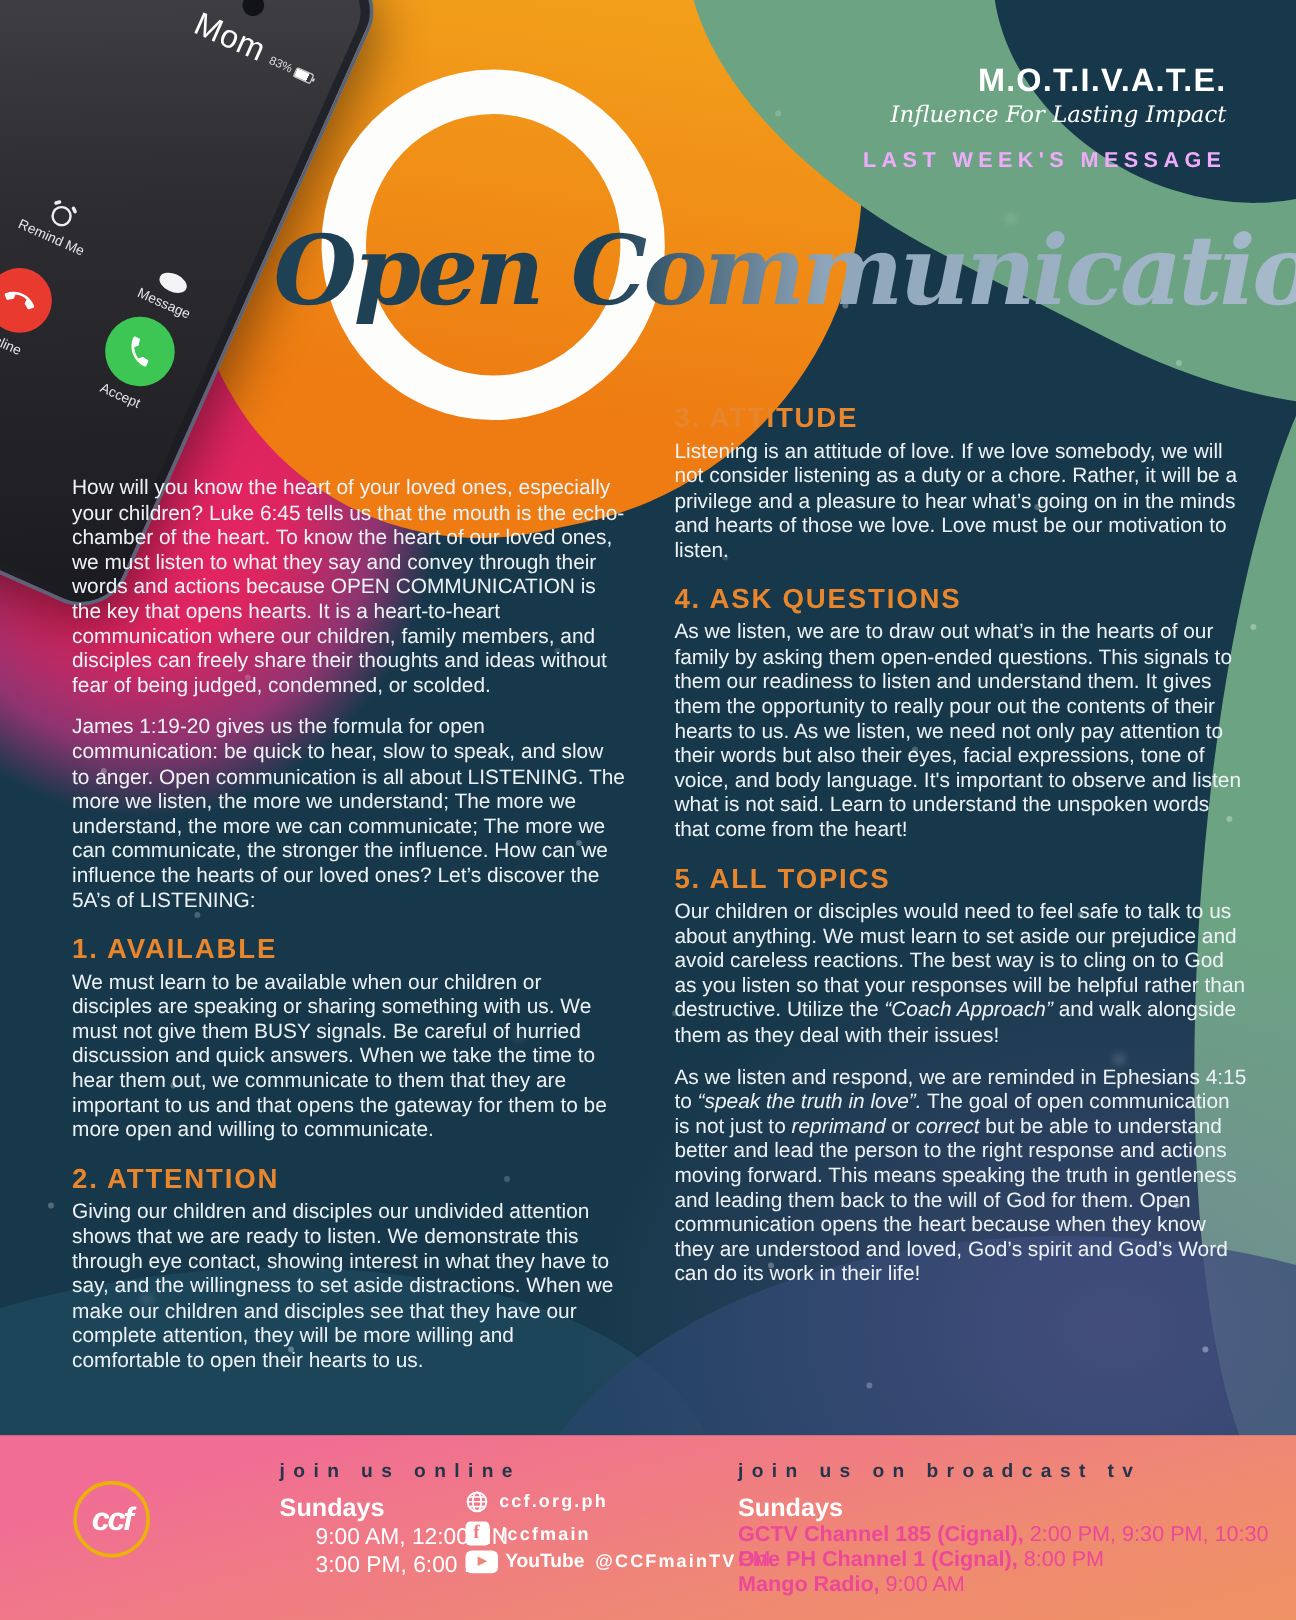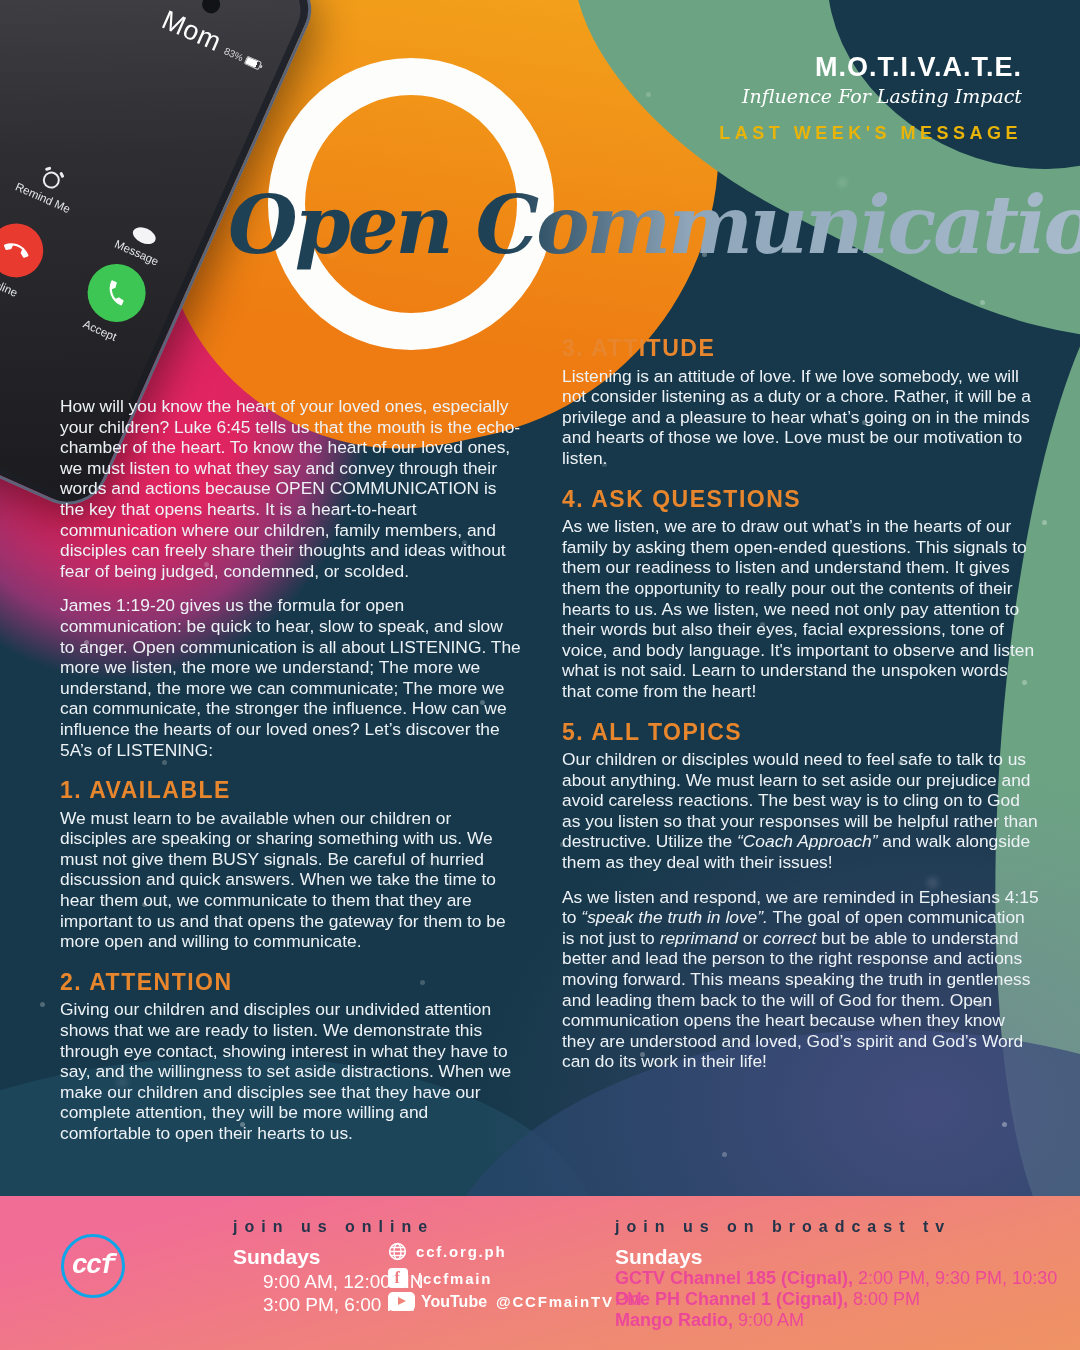--- a/index.html
+++ b/index.html
@@ -74,37 +74,37 @@
 
   
   .ring{position:absolute;left:268px;top:58px;width:212px;height:218px;border:37px solid #FDFDFC;border-radius:50%;}
   .script-title{position:absolute;left:228px;top:178px;white-space:nowrap;
     font-family:"DejaVu Serif",serif;font-style:italic;font-weight:bold;font-size:80px;letter-spacing:-3px;
     color:#A9BCCC;background:linear-gradient(90deg,#1E4156 0%,#1E4156 30%,#8FA6BA 50%,#ABBECE 100%);
     -webkit-background-clip:text;background-clip:text;-webkit-text-fill-color:transparent;}
   .brand{position:absolute;right:58px;top:52px;text-align:right;color:#FFF;}
   .brand-name{font-size:27px;font-weight:bold;letter-spacing:1px;}
   .brand-tagline{font-family:"DejaVu Serif",serif;font-style:italic;font-size:19px;margin-top:2px;}
-  .kicker{margin-top:16px;font-size:18px;font-weight:bold;letter-spacing:4.5px;color:#eab308;}
+  .kicker{margin-top:16px;font-size:18px;font-weight:bold;letter-spacing:4.5px;color:#f0abfc;}
 
   
   .col{position:absolute;color:#EDF2F6;font-size:17.4px;line-height:20.6px;}
   .col p{margin:0 0 14px;}
   .col h2{margin:20px 0 7px;color:#E8862D;font-size:23px;font-weight:bold;letter-spacing:1.5px;}
   .col > :first-child{margin-top:0;}
   .col-left{left:60px;top:396px;width:462px;}
   .col-right{left:562px;top:338px;width:478px;}
   .it{font-style:italic;}
 
   
   .footer{position:absolute;left:0;top:1196px;width:1080px;height:154px;
     background:linear-gradient(165deg,#F16D95 15%,#EF8A72 70%,#EF9263 100%);}
-  .ccf-logo{position:absolute;left:61px;top:1234px;width:58px;height:58px;border:3px solid #0ea5e9;border-radius:50%;
+  .ccf-logo{position:absolute;left:61px;top:1234px;width:58px;height:58px;border:3px solid #eab308;border-radius:50%;
     display:flex;align-items:center;justify-content:center;color:#FFF;
-    font-family:Liberation Mono, monospace;font-style:italic;font-weight:bold;font-size:27px;letter-spacing:-2px;}
+    font-family:Liberation Sans, sans-serif;font-style:italic;font-weight:bold;font-size:27px;letter-spacing:-2px;}
   .f-heading{position:absolute;top:1218px;color:#24354B;font-size:16px;font-weight:bold;letter-spacing:7px;}
   .f-day{position:absolute;top:1245px;color:#FFF;font-size:21px;font-weight:bold;}
   .f-time{position:absolute;color:#FFF;font-size:19px;margin-left:30px;}
   .flink{position:absolute;display:flex;align-items:center;gap:9px;color:#FFF;
     font-weight:bold;font-size:15px;letter-spacing:1.8px;}
   .fb-icon{width:20px;height:20px;background:#FFF;border-radius:4px;display:flex;align-items:center;justify-content:center;}
   .fb-icon::before{content:"f";color:#EF7B83;font-family:"Liberation Serif",serif;font-weight:bold;font-size:16px;}
   .yt-icon{width:27px;height:19px;background:#FFF;border-radius:5px;position:relative;}
   .yt-icon::after{content:"";position:absolute;left:10px;top:5px;border-left:8px solid #EF8578;
     border-top:4.5px solid transparent;border-bottom:4.5px solid transparent;}

